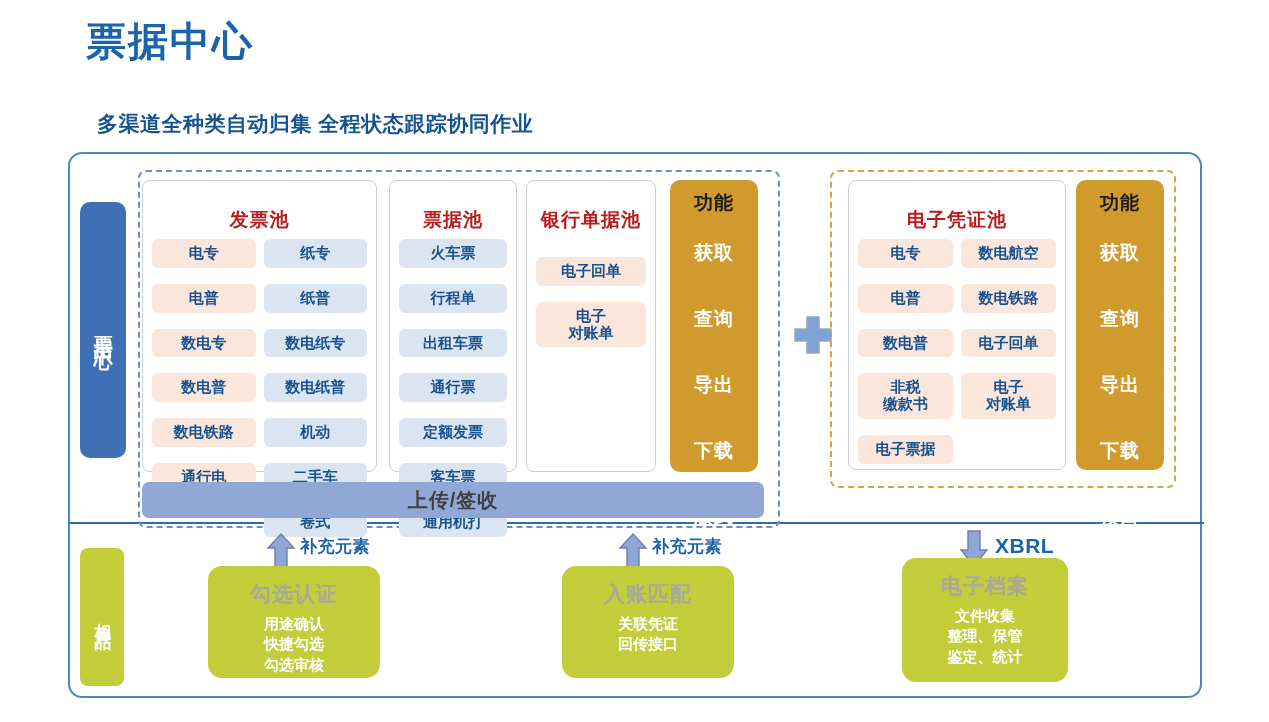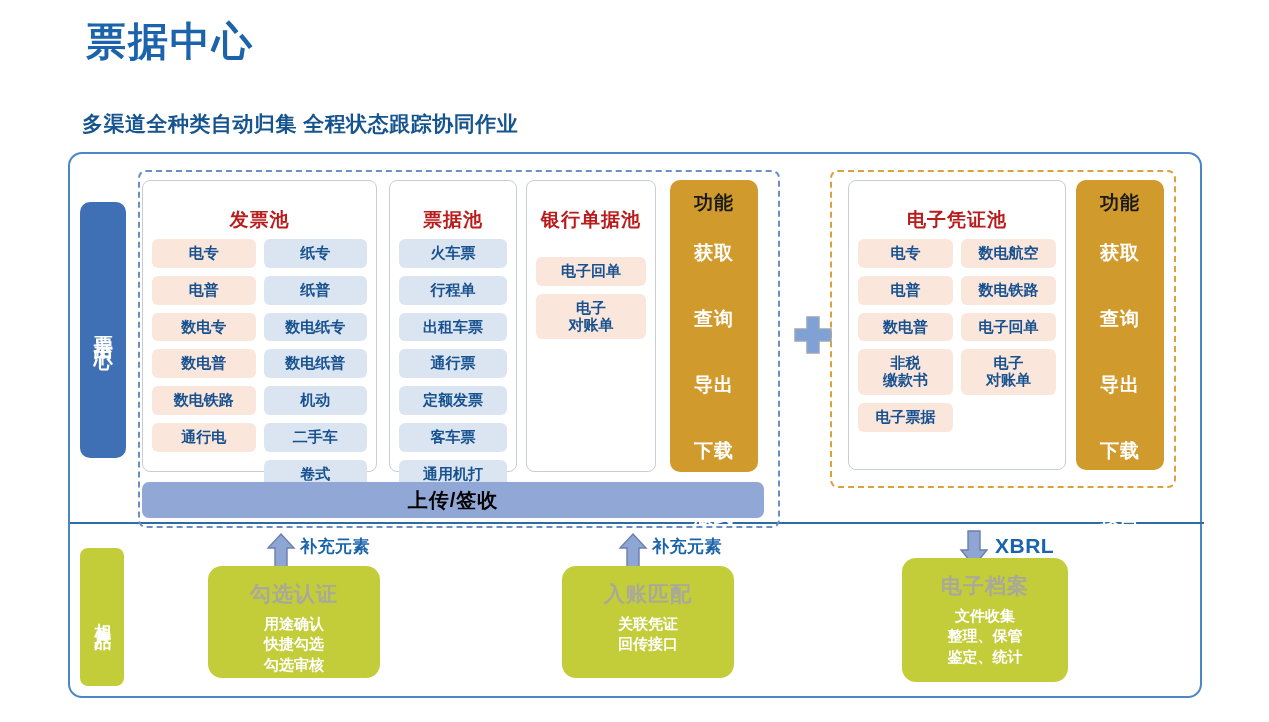--- a/index.html
+++ b/index.html
@@ -12,21 +12,21 @@
   }
   #page { position: relative; width: 1171px; height: 722px; background:#fff; }
 
   
   .page-title {
     position: absolute; left: 86px; top: 14px;
     font-size: 40px; font-weight: bold; color: #1b63ab;
     letter-spacing: 2px;
   }
   .page-subtitle {
-    position: absolute; left: 82px; top: 110px;
+    position: absolute; left: 97px; top: 110px;
     font-size: 21px; font-weight: bold; color: #16548f;
     letter-spacing: 0.5px;
   }
 
   
   .outer-frame {
     position: absolute; left: 68px; top: 152px;
     width: 1134px; height: 546px;
     border: 2px solid #4a87c4; border-radius: 14px;
     background: #fff;
@@ -66,21 +66,21 @@
   .pool {
     position: absolute; top: 26px;
     background: #ffffff; border: 1px solid #c8cdd4; border-radius: 8px;
     padding-top: 6px;
   }
   .pool-title {
     text-align: center; font-size: 19px; font-weight: bold;
     color: #b91c1c; margin: 20px 0 6px; letter-spacing: 1px;
   }
   .chip-cols { display: flex; gap: 8px; padding: 0 9px; }
-  .chip-col { flex: 1; display: flex; flex-direction: column; gap: 8px; }
+  .chip-col { flex: 1; display: flex; flex-direction: column; gap: 16px; }
   .chip {
     border-radius: 6px; text-align: center;
     font-size: 15px; font-weight: bold; color: #17518f;
     padding: 6px 2px; line-height: 1.12;
     white-space: pre-line;
   }
   .chip.pink { background: #fbe6dc; }
   .chip.blue { background: #dbe5f1; }
 
   #pool-invoice { left: 72px; width: 235px; height: 292px; }
@@ -112,21 +112,21 @@
     position: absolute; left: 722px; top: 160px;
     width: 42px; height: 42px;
   }
 
   
   .upload-bar {
     position: absolute; left: 72px; top: 328px;
     width: 622px; height: 36px;
     background: #91a8d6; border-radius: 7px;
     display: flex; align-items: center; justify-content: center;
-    color: #000000; font-size: 20px; font-weight: bold; letter-spacing: 1px;
+    color: #404040; font-size: 20px; font-weight: bold; letter-spacing: 1px;
   }
 
   
   .vlabel-related {
     position: absolute; left: 10px; top: 394px;
     width: 44px; height: 138px;
     background: #c3cc39; border-radius: 8px;
     color: #ffffff; font-size: 17px; font-weight: bold;
     display: flex; align-items: center; justify-content: center;
     line-height: 1.1;

